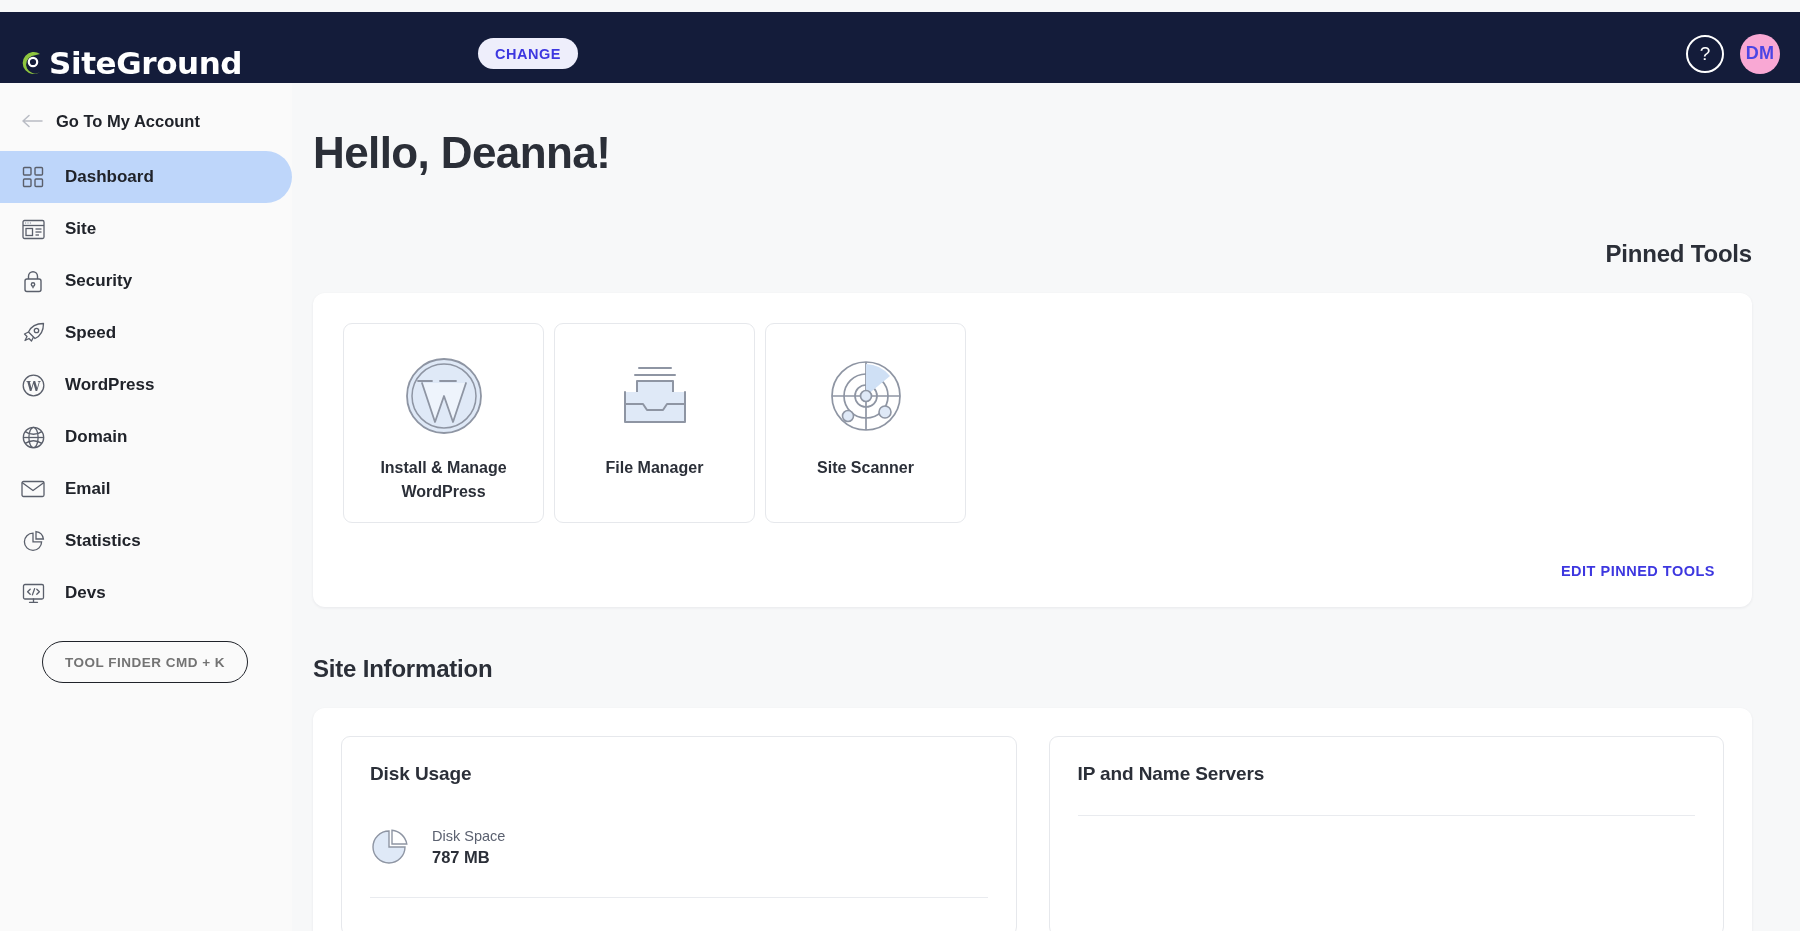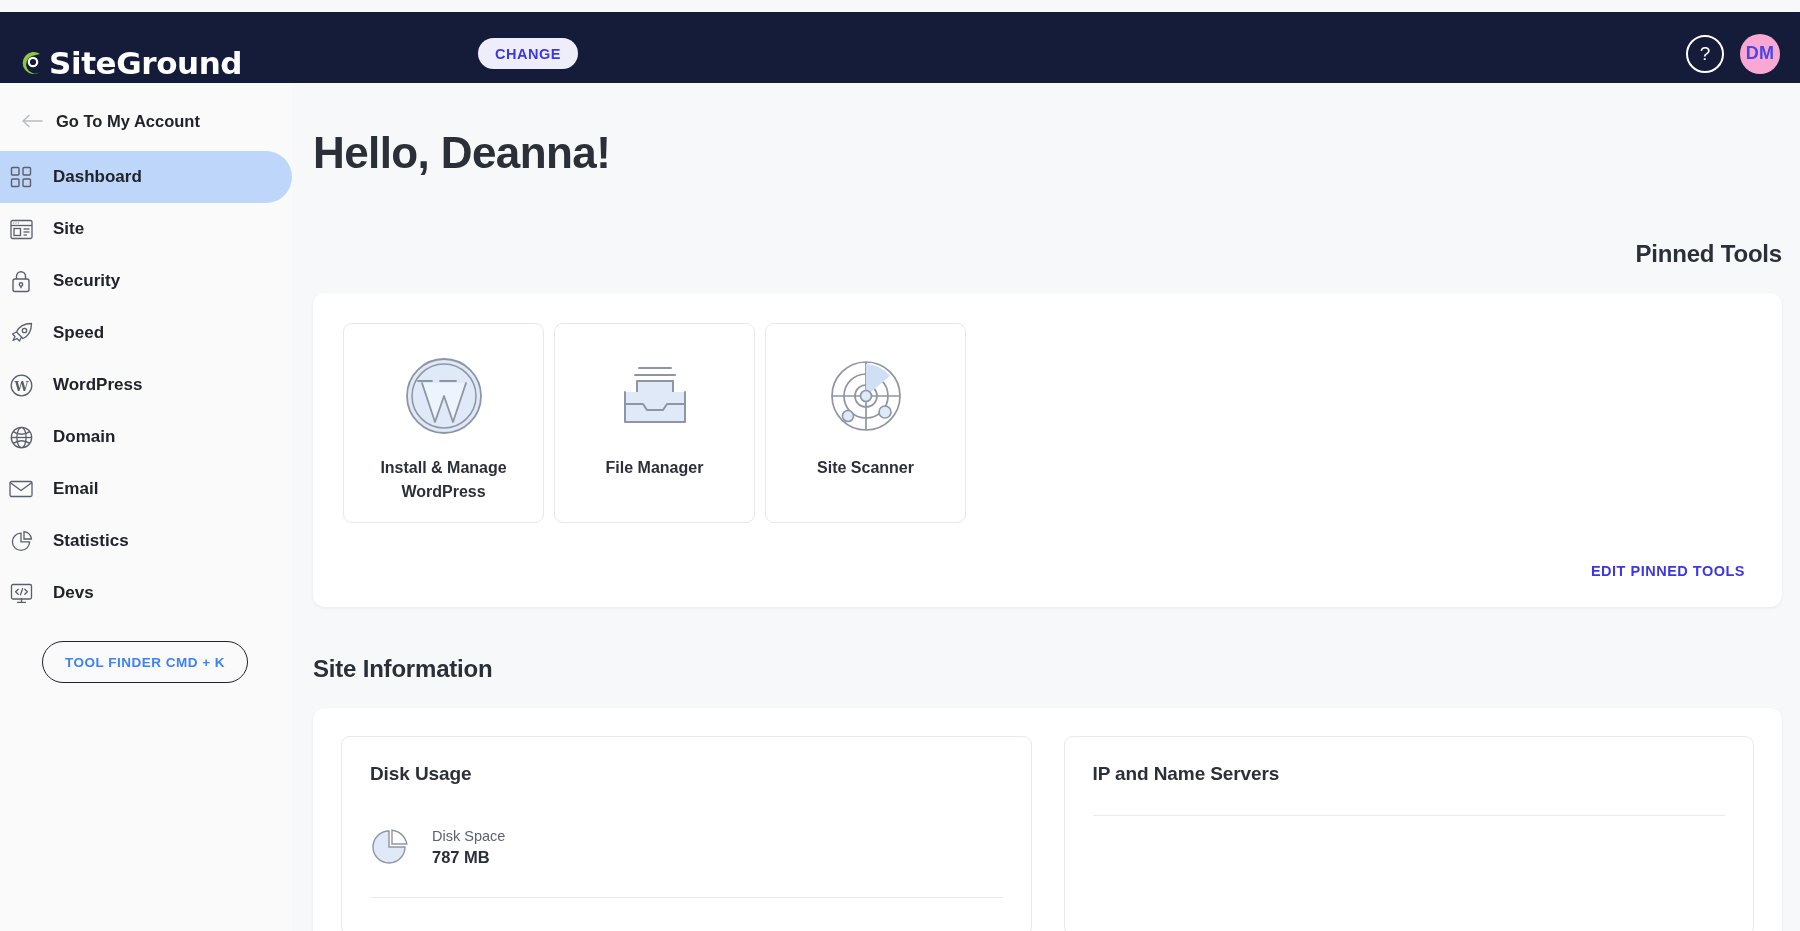--- a/index.html
+++ b/index.html
@@ -61,44 +61,44 @@
   .back-link {
     display: flex; align-items: center; gap: 12px;
     height: 40px; margin: 18px 0 0 22px; cursor: pointer;
   }
   .back-arrow { width: 22px; height: 14px; flex: 0 0 22px; }
   .back-label { font-size: 16.5px; font-weight: 700; color: #20232a; }
 
   .nav { margin-top: 10px; }
   .nav-item {
     display: flex; align-items: center; gap: 19px;
-    height: 52px; padding-left: 8px; cursor: pointer;
+    height: 52px; padding-left: 20px; cursor: pointer;
     border-radius: 0 26px 26px 0;
   }
   .nav-item.active { background: #bed6fa; }
   .nav-icon { width: 26px; height: 26px; flex: 0 0 26px;
               display: flex; align-items: center; justify-content: center; }
   .nav-label { font-size: 17px; font-weight: 700; color: #20232a; }
 
   .tool-finder {
     margin: 22px 0 0 42px;
     width: 206px; height: 42px;
     border: 1.6px solid #20232a; border-radius: 21px;
     background: transparent; cursor: pointer;
     font-size: 13.5px; font-weight: 700; letter-spacing: 0.5px;
-    color: #3b82f6; display: flex; align-items: center; justify-content: center;
+    color: #737373; display: flex; align-items: center; justify-content: center;
     font-family: "Liberation Sans", sans-serif;
   }
 
   
   .main {
     position: absolute; top: 83px; left: 292px;
     width: 1508px; height: 848px;
     background: #f7f8f9;
-    padding: 0 18px 0 21px;
+    padding: 0 48px 0 21px;
     overflow: hidden;
   }
   .greeting {
     font-size: 44px; font-weight: 700; color: #2b2f38;
     letter-spacing: -0.6px; margin-top: 45px;
   }
   .section-title {
     font-size: 24px; font-weight: 700; color: #2b2f38;
     letter-spacing: -0.2px;
   }

